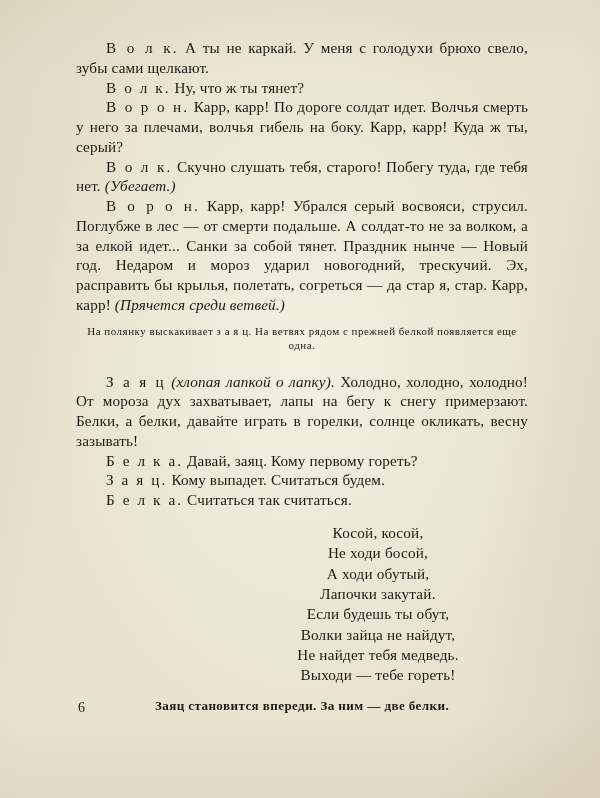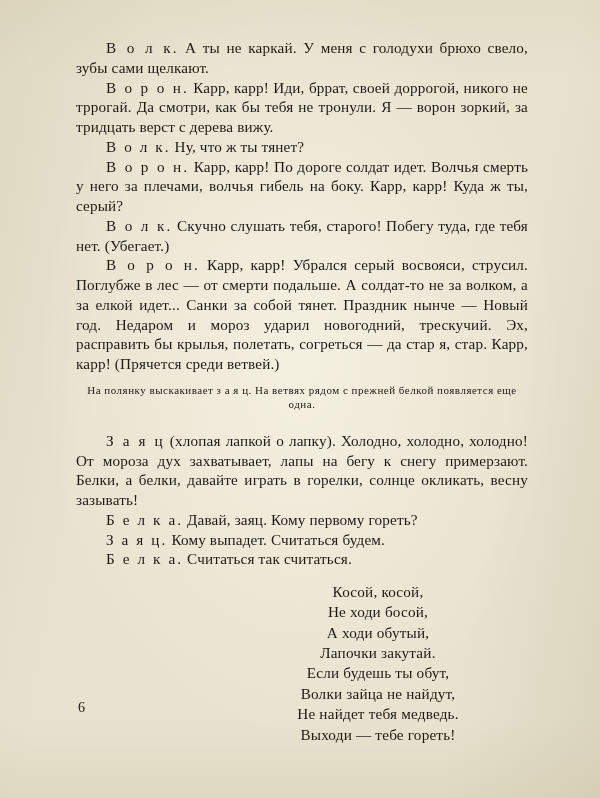--- a/index.html
+++ b/index.html
@@ -44,20 +44,21 @@
     line-height: 1.30;
     text-align: justify;
     text-indent: 30px;
     hyphens: manual;
     letter-spacing: 0.15px;
   }
   .speaker {
     letter-spacing: 2.1px;
   }
   .ital {
+    font-style: italic;
   }
   .stage {
     margin: 9px 0 7px 0;
     font-size: 11px;
     line-height: 1.32;
     text-align: center;
     text-indent: 0;
     letter-spacing: 0.5px;
     padding: 0 6px;
   }
@@ -95,21 +96,20 @@
 </head>
 <body>
 
 <div class="paper"></div>
 
 <div class="page">
   <div class="textblock">
 
     <p><span class="speaker">В о л к.</span><span> А ты не каркай. У меня с голодухи брюхо свело, зубы сами щелкают.</span></p>
 
-    <p><span class="speaker">В о р о н.</span><span> Карр, карр! Иди, бррат, своей доррогой, никого не тррогай. Да смотри, как бы тебя не тронули. Я — ворон зоркий, за тридцать верст с дерева вижу.</span></p>
 
     <p><span class="speaker">В о л к.</span><span> Ну, что ж ты тянет?</span></p>
 
     <p><span class="speaker">В о р о н.</span><span> Карр, карр! По дороге солдат идет. Волчья смерть у него за плечами, волчья гибель на боку. Карр, карр! Куда ж ты, серый?</span></p>
 
     <p><span class="speaker">В о л к.</span><span> Скучно слушать тебя, старого! Побегу туда, где тебя нет. </span><span class="ital">(Убегает.)</span></p>
 
     <p><span class="speaker">В о р о н.</span><span> Карр, карр! Убрался серый восвояси, струсил. Поглубже в лес — от смерти подальше. А солдат-то не за волком, а за елкой идет... Санки за собой тянет. Праздник нынче — Новый год. Недаром и мороз ударил новогодний, трескучий. Эх, расправить бы крылья, полетать, согреться — да стар я, стар. Карр, карр! </span><span class="ital">(Прячется среди ветвей.)</span></p>
 
     <p class="stage">На полянку выскакивает з а я ц.  На ветвях рядом с прежней белкой появляется еще одна.</p>
@@ -126,17 +126,18 @@
       <div>Косой, косой,</div>
       <div>Не ходи босой,</div>
       <div>А ходи обутый,</div>
       <div>Лапочки закутай.</div>
       <div>Если будешь ты обут,</div>
       <div>Волки зайца не найдут,</div>
       <div>Не найдет тебя медведь.</div>
       <div>Выходи — тебе гореть!</div>
     </div>
 
+    <p class="stage-end">Заяц становится впереди. За ним — две белки.</p>
 
   </div>
 
   <div class="folio">6</div>
 </div>
 
 </body></html>

